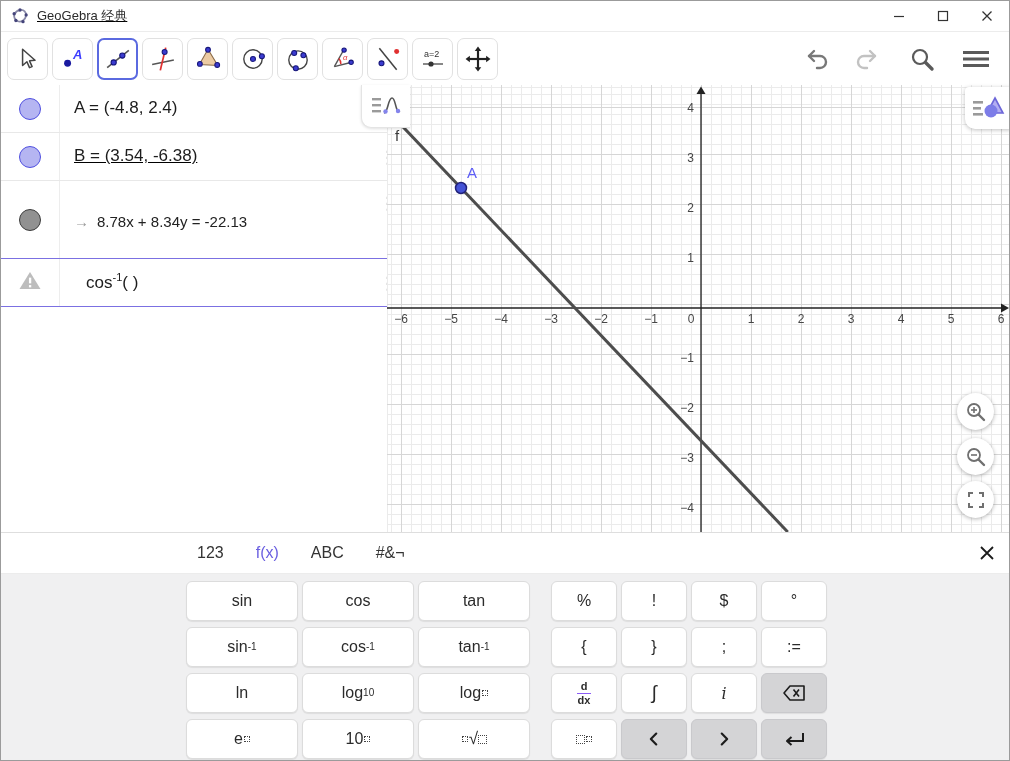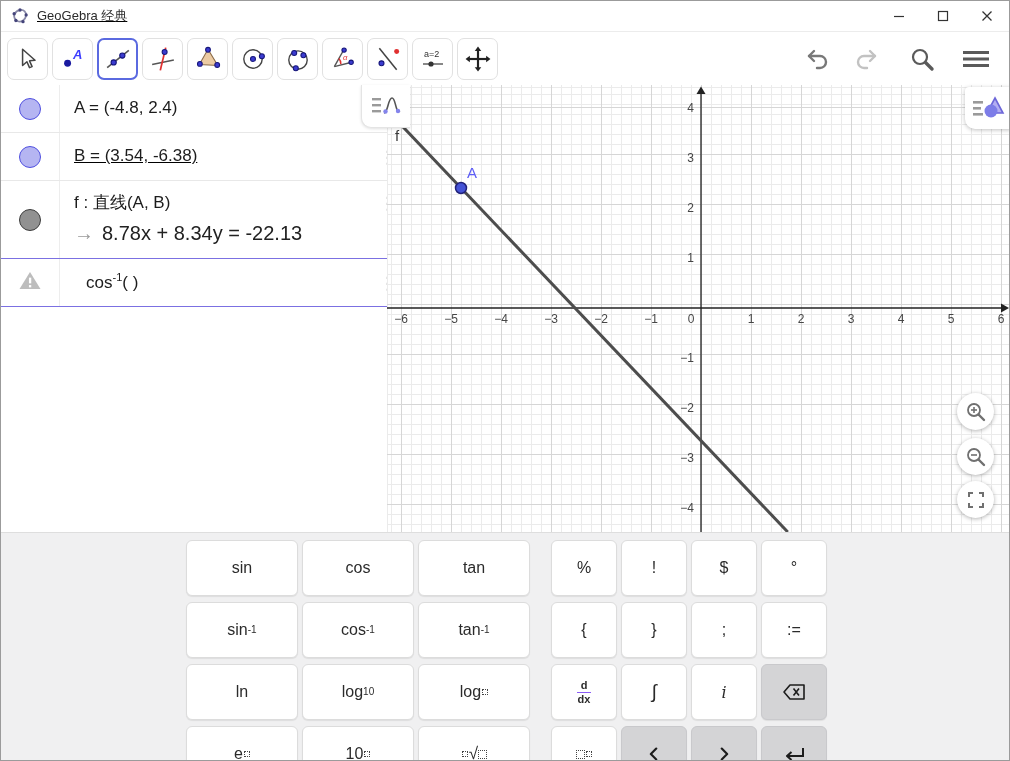--- a/index.html
+++ b/index.html
@@ -26,21 +26,21 @@
   
   .algebra{position:absolute;left:0;top:0;width:410px;height:447px;background:#fff;border-right:1px solid #dcdcdc;box-sizing:border-box;}
   .alg-row{position:relative;display:flex;align-items:center;border-bottom:1px solid #e8e8e8;background:#fff;}
   .alg-row.selected{border-top:1px solid #7b70e2;border-bottom:1px solid #7b70e2;margin-top:-1px;gap:12px;}
   .marble-col{width:58px;align-self:stretch;display:flex;align-items:center;justify-content:center;border-right:1px solid #ededed;flex:none;}
   .marble{width:22px;height:22px;border-radius:50%;box-sizing:border-box;}
   .marble.blue{background:#b5b5f2;border:1.5px solid #5050e0;}
   .marble.gray{background:#919191;border:1.5px solid #3c3c3c;}
   .alg-text{padding:8px 14px;font-size:17px;color:#1c1c1c;line-height:1.35;}
   .alg-text sup{font-size:11px;}
-  .alg-sub{font-size:20px;color:#222;margin-top:6px;}
+  .alg-sub{font-size:15px;color:#222;margin-top:6px;}
   .alg-sub .arrow{color:#999;margin-right:8px;}
   .kebab{position:absolute;right:14px;font-size:17px;color:#666;letter-spacing:0;line-height:1;}
   .kebab.center{top:50%;transform:translateY(-50%);}
   .kebab.top{top:14px;}
   .alg-stylebtn{position:absolute;top:0;right:0;width:48px;height:42px;background:#fff;border-left:1px solid #e4e4e4;border-bottom:1px solid #e4e4e4;border-bottom-left-radius:10px;display:flex;align-items:center;justify-content:center;box-shadow:0 1px 3px rgba(0,0,0,.12);z-index:5;}
 
   
   .toast{position:absolute;left:9px;bottom:8px;width:344px;height:47px;background:#202020;border-radius:6px;color:#fff;font-size:14px;display:flex;align-items:center;padding-left:24px;box-sizing:border-box;box-shadow:0 2px 6px rgba(0,0,0,.3);z-index:6;}
 
   
@@ -56,21 +56,21 @@
   .round-btn{position:absolute;right:17px;width:37px;height:37px;border-radius:50%;background:#fff;box-shadow:0 1px 4px rgba(0,0,0,.3);display:flex;align-items:center;justify-content:center;z-index:4;}
 
   
   .keyboard{position:absolute;top:531px;left:0;width:100%;height:230px;background:#f0f0f1;border-top:1px solid #dedede;}
   .kb-tabbar{height:40px;background:#fff;display:flex;align-items:center;border-bottom:1px solid #ececec;}
   .kb-tabs{display:flex;margin-left:192px;gap:24px;}
   .kb-tab{font-size:16px;color:#333;padding:4px 4px;}
   .kb-tab.active{color:#6a5fe0;}
   .kb-close{margin-left:auto;margin-right:14px;display:flex;align-items:center;}
   .kb-keys{padding-top:7px;}
-  .kb-row{display:flex;gap:4px;padding-left:185px;margin-bottom:6px;height:56px;}
+  .kb-row{display:flex;gap:4px;padding-left:185px;margin-bottom:6px;height:40px;}
   .key{background:#fff;border:1px solid #dcdcdc;border-radius:6px;box-sizing:border-box;display:flex;align-items:center;justify-content:center;font-size:16px;color:#2b2b2b;box-shadow:0 1px 1px rgba(0,0,0,.08);}
   .key.wide{width:112px;}
   .key.narrow{width:66px;}
   .key.gray{background:#d4d4d6;border-color:#c9c9cc;}
   .key.gapLeft{margin-left:17px;}
   .key .it{font-style:italic;font-family:"DejaVu Serif","Liberation Serif",serif;}
   .key sup{font-size:10px;line-height:0;}
   .key sub{font-size:10px;line-height:0;}
   .dbox{display:inline-block;width:9px;height:9px;border:1px dotted #444;box-sizing:border-box;}
   .dbox.sm{width:6px;height:6px;}
@@ -260,21 +260,20 @@
             <div class="alg-text">
               <div>B = (3.54, -6.38)</div>
             </div>
             <div class="kebab center">⋮</div>
           </div>
           <div class="alg-row" style="min-height: 77px;">
             <div class="marble-col">
               <span class="marble gray"></span>
             </div>
             <div class="alg-text">
-              <div>f : 直线(A, B)</div>
               <div class="alg-sub"><span class="arrow">→</span><span>8.78x + 8.34y = -22.13</span></div>
             </div>
             <div class="kebab top">⋮</div>
           </div>
           <div class="alg-row selected" style="min-height: 47px;">
             <div class="marble-col">
               <span><svg width="24" height="21" viewBox="0 0 24 22">
                   <path d="M12 2 L23 20 H1 Z" fill="#bdbdbd"></path>
                   <rect x="10.9" y="8" width="2.4" height="6" fill="#fff"></rect>
                   <rect x="10.9" y="15.8" width="2.4" height="2.4" fill="#fff"></rect>
@@ -346,20 +345,33 @@
       </div>
       <div class="round-btn" style="top:396px;">
         <svg width="18" height="18" viewBox="0 0 18 18">
             <path d="M2 6 V2 H6 M12 2 H16 V6 M16 12 V16 H12 M6 16 H2 V12" fill="none" stroke="#707070" stroke-width="2"></path>
           </svg>
       </div>
     </div>
   </div>
 
   <div class="keyboard">
+    <div class="kb-tabbar">
+      <div class="kb-tabs" id="kb-tabs">
+          <div class="kb-tab">123</div>
+          <div class="kb-tab active">f(x)</div>
+          <div class="kb-tab">ABC</div>
+          <div class="kb-tab">#&amp;¬</div>
+        </div>
+      <div class="kb-close">
+        <svg width="16" height="16" viewBox="0 0 16 16">
+            <path d="M2 2 L14 14 M14 2 L2 14" stroke="#1c1c1c" stroke-width="1.8"></path>
+          </svg>
+      </div>
+    </div>
     <div class="kb-keys" id="kb-keys">
         <div class="kb-row">
           <div class="key wide">sin</div>
           <div class="key wide">cos</div>
           <div class="key wide">tan</div>
           <div class="key narrow gapLeft">%</div>
           <div class="key narrow">!</div>
           <div class="key narrow">$</div>
           <div class="key narrow">°</div>
         </div>

